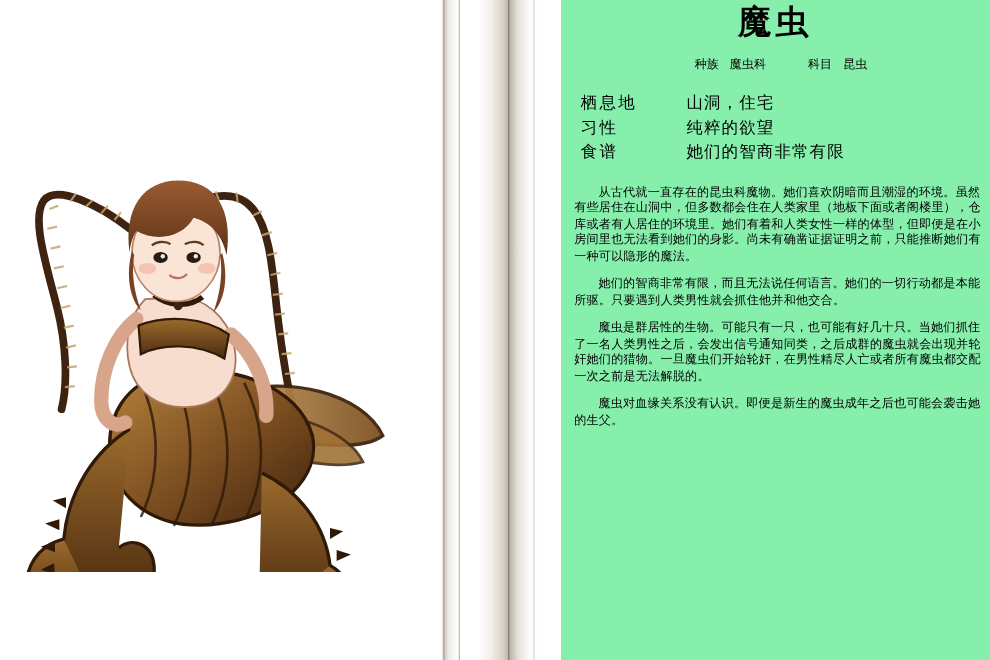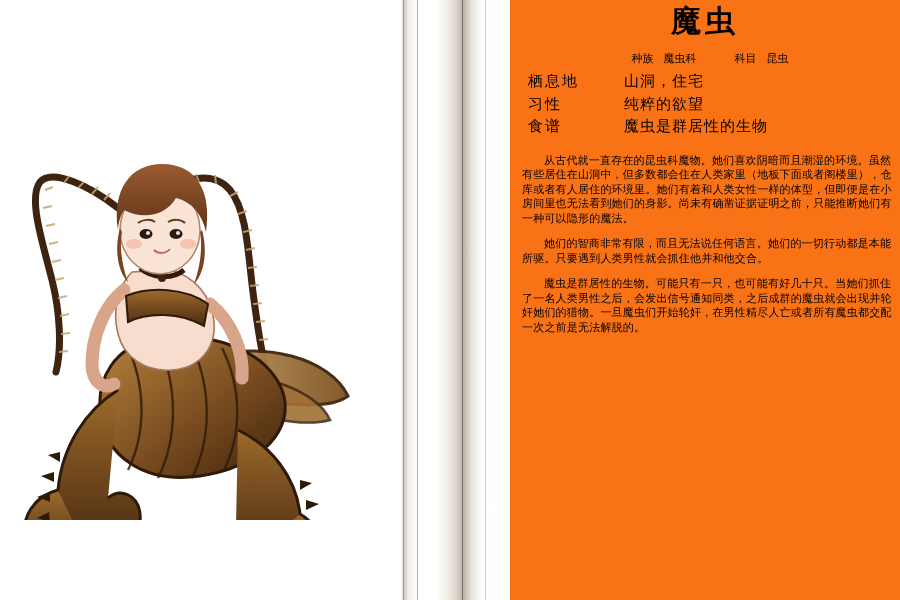--- a/index.html
+++ b/index.html
@@ -66,21 +66,21 @@
     bottom: 0;
     width: 1px;
     background: rgba(120,112,100,0.55);
   }
 
   
   .text-panel {
     position: relative;
     flex: 1 1 auto;
     height: 600px;
-    background: #f97316;
+    background: #86efac;
     padding: 0;
     overflow: hidden;
   }
 
   .title {
     text-align: center;
     font-family: "DejaVu Serif", "Liberation Serif", serif;
     font-weight: bold;
     font-size: 30px;
     letter-spacing: 4px;
@@ -97,26 +97,26 @@
     color: #000000;
     margin-top: 14px;
     margin-left: 10px;
   }
   .subhead .pair {
     display: flex;
     gap: 10px;
   }
 
   .attr-block {
-    margin-top: 4px;
+    margin-top: 18px;
     margin-left: 18px;
     font-size: 15px;
     line-height: 1.5;
     color: #000;
-    font-family: Liberation Sans, sans-serif;
+    font-family: Liberation Mono, monospace;
   }
   .attr-row {
     display: flex;
   }
   .attr-key {
     width: 96px;
     letter-spacing: 2px;
   }
   .attr-val {
     letter-spacing: 1px;
@@ -271,24 +271,25 @@
       <div class="attr-row">
         <span class="attr-key">栖息地</span>
         <span class="attr-val">山洞，住宅</span>
       </div>
       <div class="attr-row">
         <span class="attr-key">习性</span>
         <span class="attr-val">纯粹的欲望</span>
       </div>
       <div class="attr-row">
         <span class="attr-key">食谱</span>
-        <span class="attr-val">魔虫是群居性的生物</span>
+        <span class="attr-val">她们的智商非常有限</span>
       </div>
     </div>
 
     <div class="body-text">
       <p>从古代就一直存在的昆虫科魔物。她们喜欢阴暗而且潮湿的环境。虽然有些居住在山洞中，但多数都会住在人类家里（地板下面或者阁楼里），仓库或者有人居住的环境里。她们有着和人类女性一样的体型，但即便是在小房间里也无法看到她们的身影。尚未有确凿证据证明之前，只能推断她们有一种可以隐形的魔法。</p>
       <p>她们的智商非常有限，而且无法说任何语言。她们的一切行动都是本能所驱。只要遇到人类男性就会抓住他并和他交合。</p>
       <p>魔虫是群居性的生物。可能只有一只，也可能有好几十只。当她们抓住了一名人类男性之后，会发出信号通知同类，之后成群的魔虫就会出现并轮奸她们的猎物。一旦魔虫们开始轮奸，在男性精尽人亡或者所有魔虫都交配一次之前是无法解脱的。</p>
+      <p>魔虫对血缘关系没有认识。即便是新生的魔虫成年之后也可能会袭击她的生父。</p>
     </div>
 
   </div>
 </div>
 
 </body></html>

